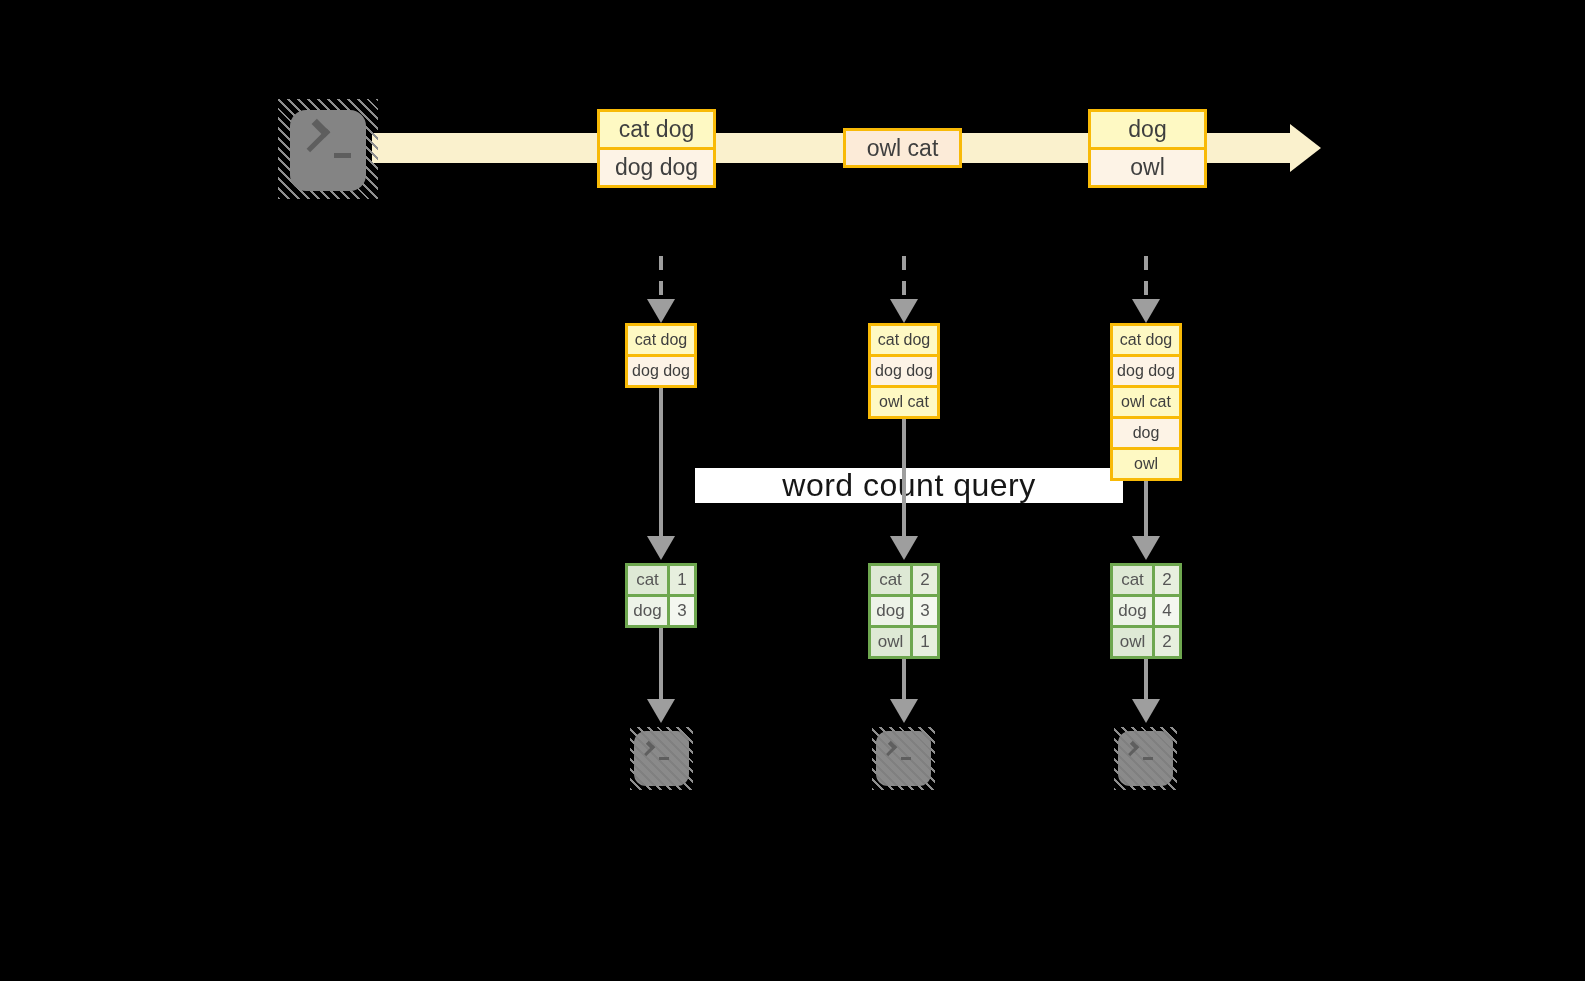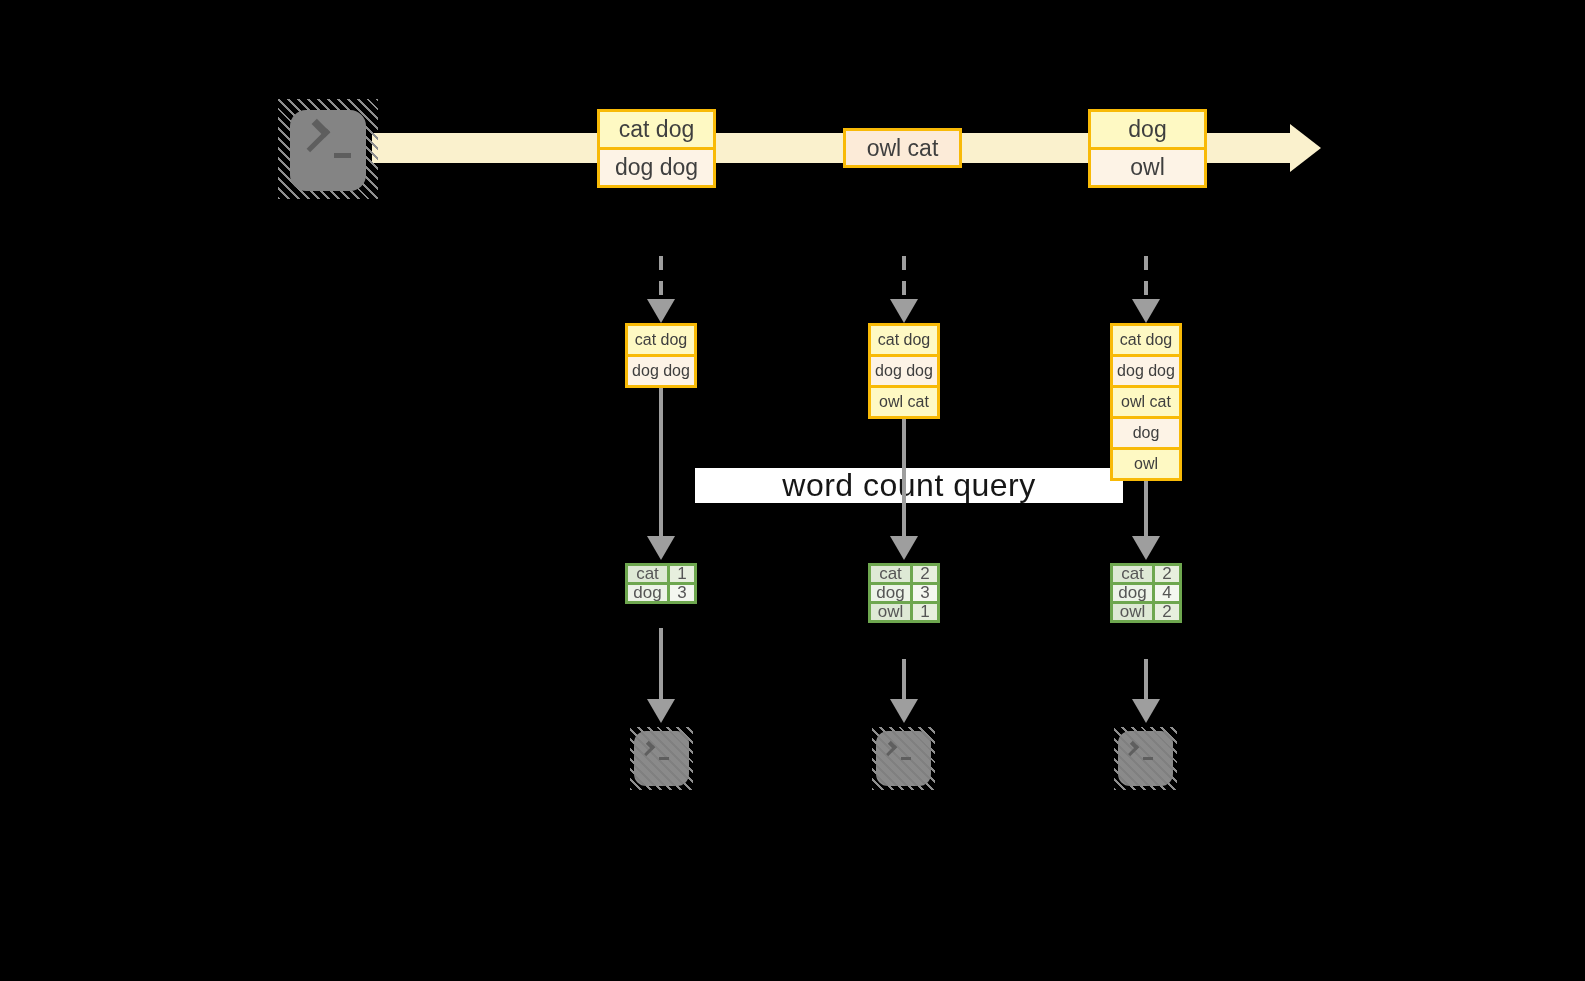--- a/index.html
+++ b/index.html
@@ -39,21 +39,21 @@
   .arrowhead{width:0;height:0;border-left:14px solid transparent;border-right:14px solid transparent;
              border-top:24px solid #9e9e9e;z-index:4;}
   .gline{width:4px;background:#9e9e9e;z-index:4;}
 
   
   .qlabel{background:#ffffff;display:flex;align-items:center;justify-content:center;
           font-size:32px;color:#161616;z-index:3;letter-spacing:0.5px;}
 
   
   .gtable{border:3px solid #6ea74f;box-sizing:border-box;z-index:5;}
-  .gtable .trow{display:flex;height:16px;}
+  .gtable .trow{display:flex;height:28px;}
   .gtable .trow + .trow{border-top:3px solid #6ea74f;}
   .gtable .wcell{width:39px;border-right:3px solid #6ea74f;display:flex;align-items:center;justify-content:center;
                  font-size:17px;color:#565656;}
   .gtable .ncell{flex:1;display:flex;align-items:center;justify-content:center;font-size:17px;color:#565656;}
   .gw-d{background:#dee9d5;} .gn-d{background:#e7efde;}
   .gw-l{background:#edf3e8;} .gn-l{background:#f4f7f0;}
 </style>
 </head>
 <body>
 

